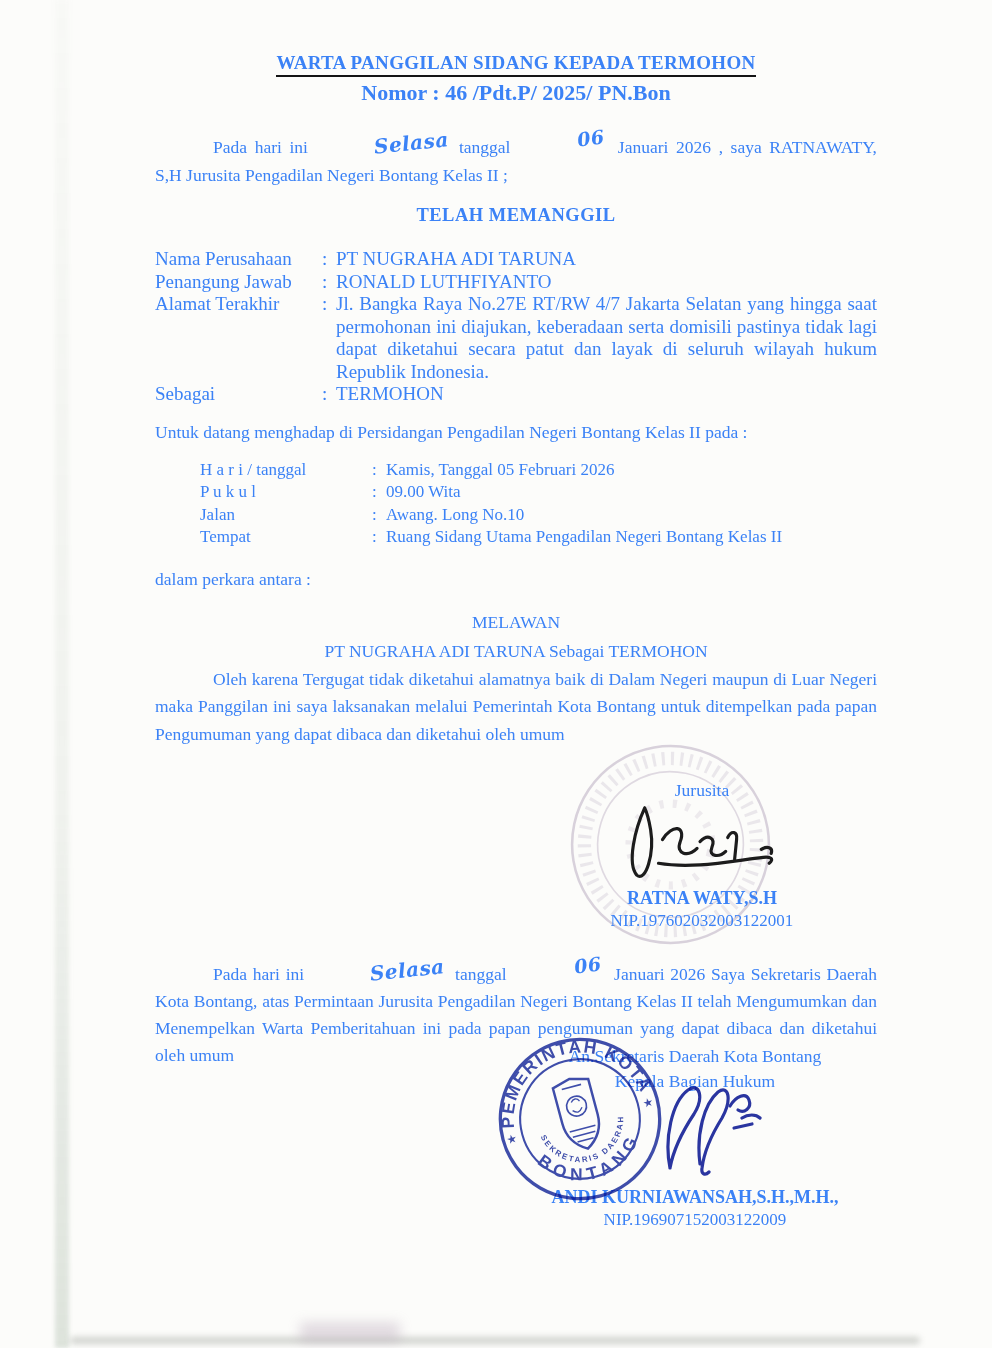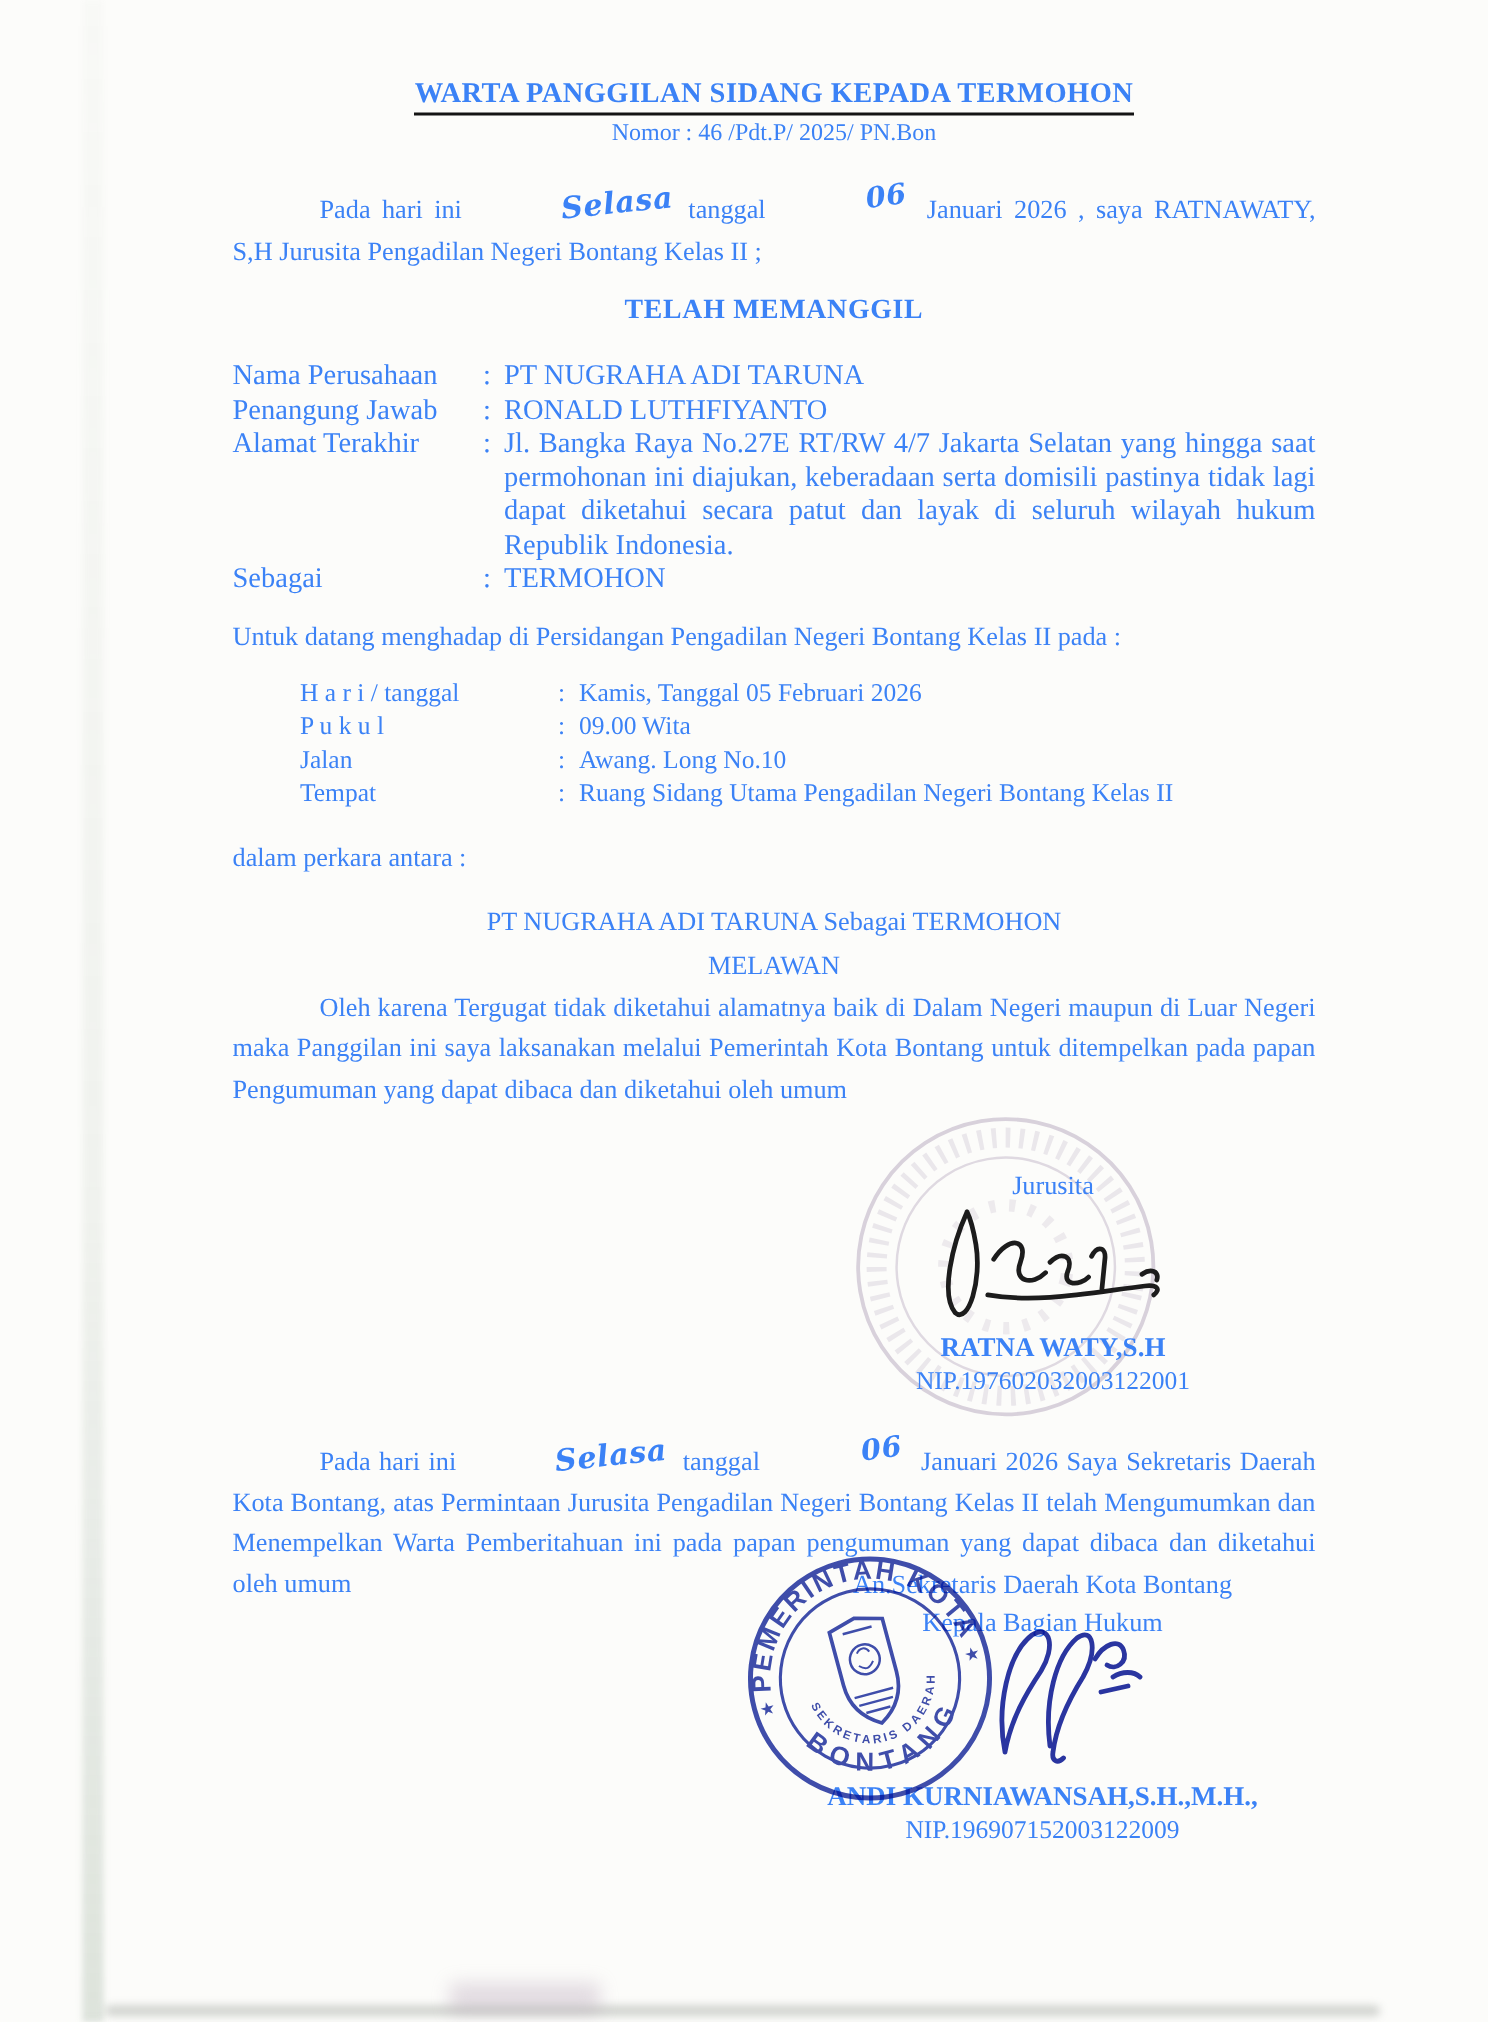--- a/index.html
+++ b/index.html
@@ -26,21 +26,21 @@
     position:absolute;left:300px;top:1322px;width:100px;height:20px;
     background:#b3a0b4;opacity:.35;filter:blur(6px);pointer-events:none;
   }
   
   .content{position:absolute;left:155px;top:52px;width:722px;}
   .title-block{text-align:center;margin-bottom:26px;}
   .doc-title{
     display:inline-block;font-size:19px;font-weight:bold;letter-spacing:.3px;
     border-bottom:2.5px solid #141414;padding-bottom:1px;
   }
-  .doc-number{font-size:16px;font-weight:normal;margin-top:3px;}
+  .doc-number{font-size:22px;font-weight:bold;margin-top:3px;}
   .para{font-size:17.5px;line-height:28px;text-align:justify;margin:0;}
   .para.indented{text-indent:58px;}
   .hand{
     font-family:"DejaVu Serif", serif;font-style:italic;font-weight:700;
     font-size:20px;display:inline-block;transform:rotate(-6deg);
     margin:0 10px 0 8px;letter-spacing:.5px;
   }
   .hand-date{transform:rotate(-8deg) translateY(-4px);font-size:19px;margin:0 12px 0 10px;}
   .center-heading{
     text-align:center;font-size:18.5px;font-weight:bold;letter-spacing:.5px;
@@ -138,22 +138,22 @@
       <div class="kv-row">
         <div class="kv-label">Tempat</div>
         <div class="kv-sep">:</div>
         <div class="kv-value">Ruang Sidang Utama Pengadilan Negeri Bontang Kelas II</div>
       </div>
     </div>
 
     <p class="case-intro">dalam perkara antara :</p>
 
     <div class="case-block">
+      <div>MELAWAN</div>
       <div>PT NUGRAHA ADI TARUNA Sebagai TERMOHON</div>
-      <div>MELAWAN</div>
     </div>
 
     <p class="para indented service-para">Oleh karena Tergugat tidak diketahui alamatnya baik di Dalam Negeri maupun di Luar Negeri maka Panggilan ini saya laksanakan melalui Pemerintah Kota Bontang untuk ditempelkan pada papan Pengumuman yang dapat dibaca dan diketahui oleh umum</p>
 
   </div>
 
   <svg class="court-stamp-faint" width="205" height="205" viewBox="0 0 200 200">
     <g transform="rotate(12 100 100)">
       <circle cx="100" cy="100" r="96" fill="none" stroke="rgba(150,130,165,0.34)" stroke-width="2.5"></circle>
       <circle cx="100" cy="100" r="71" fill="none" stroke="rgba(150,130,165,0.28)" stroke-width="1.6"></circle>

